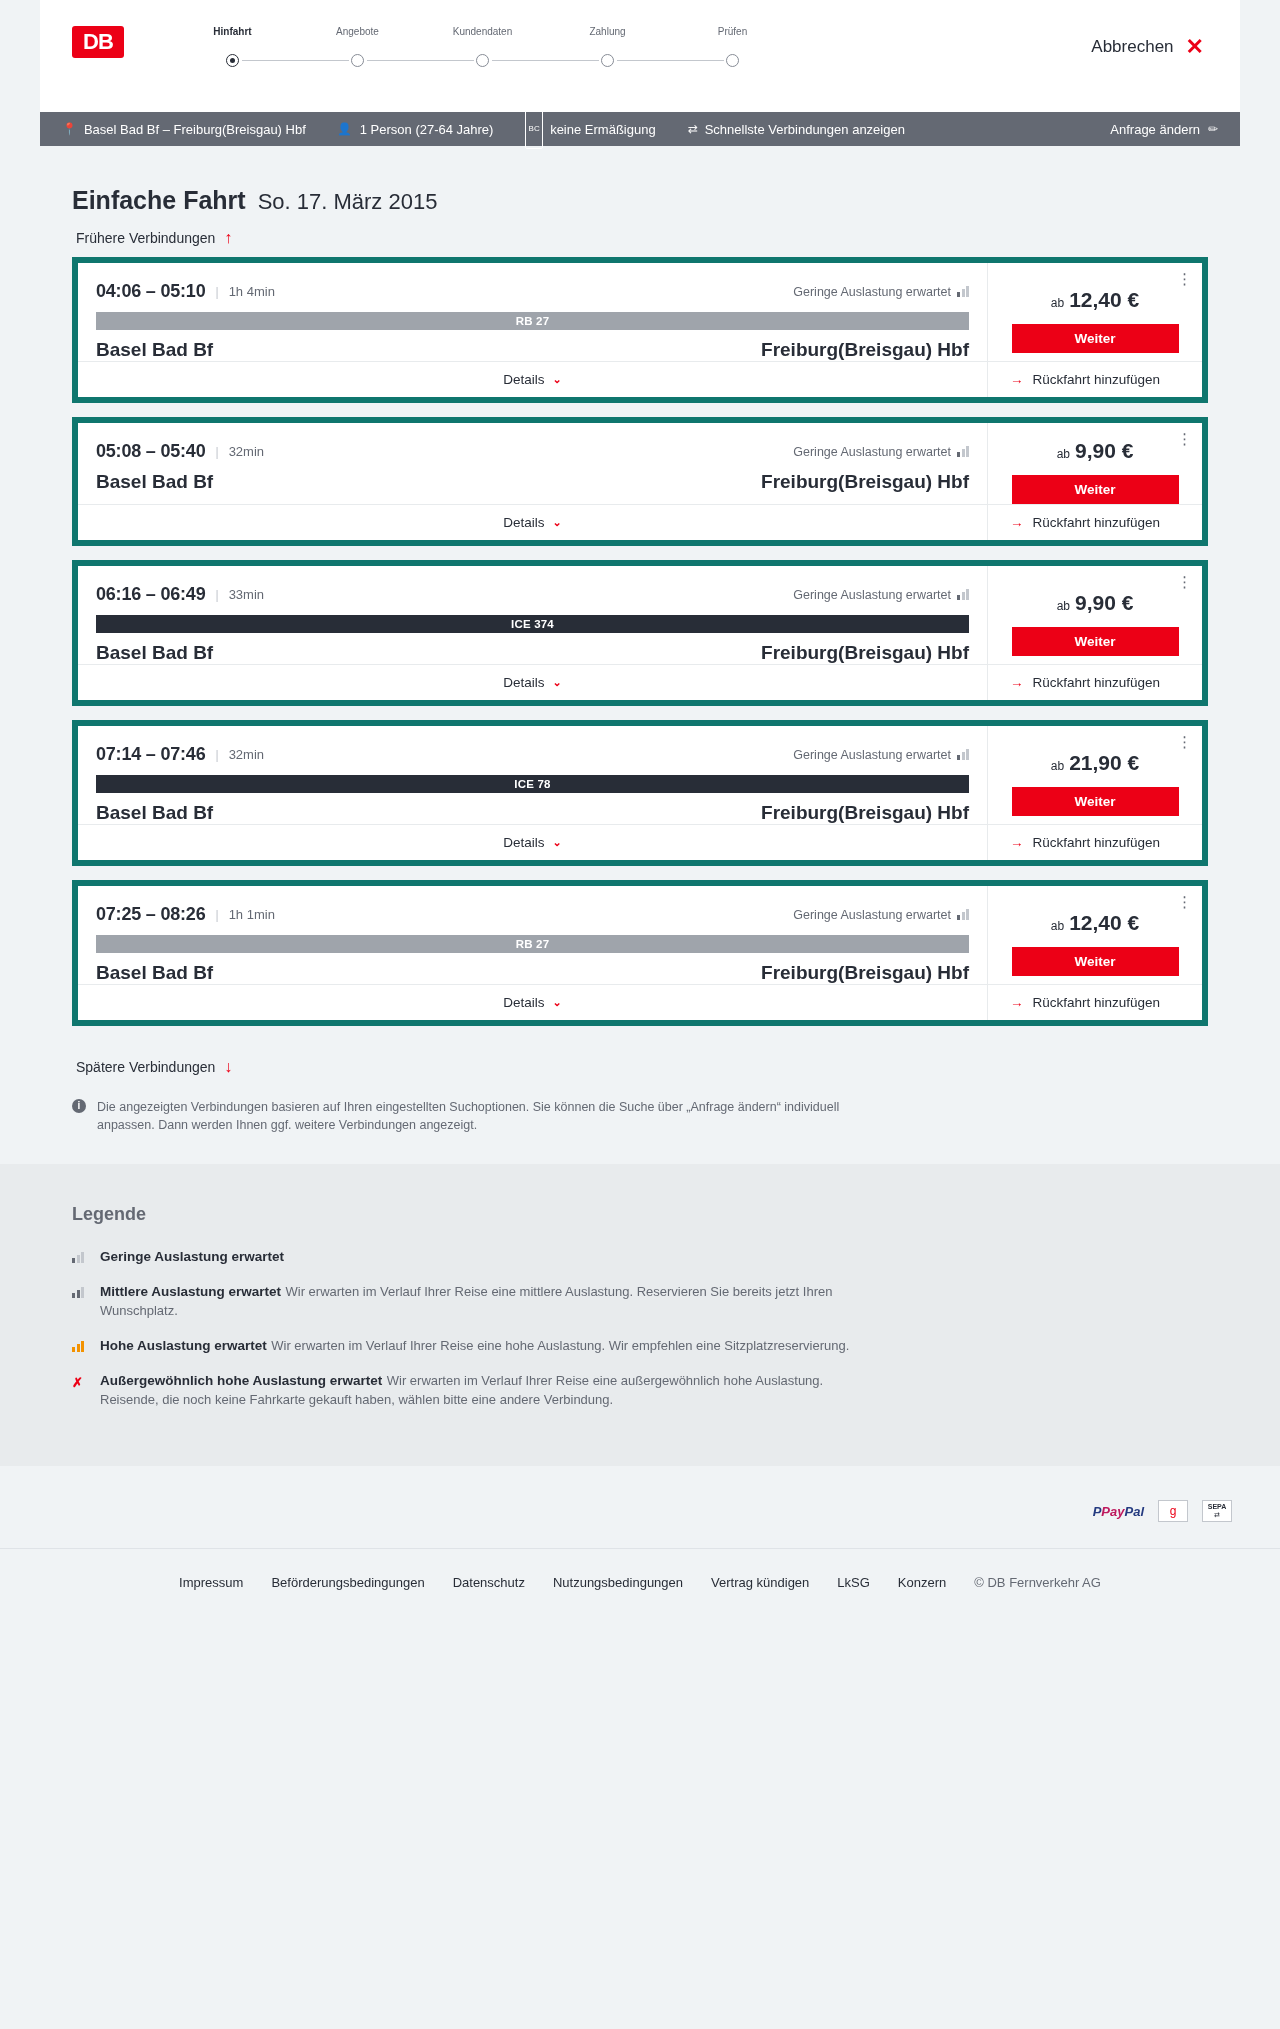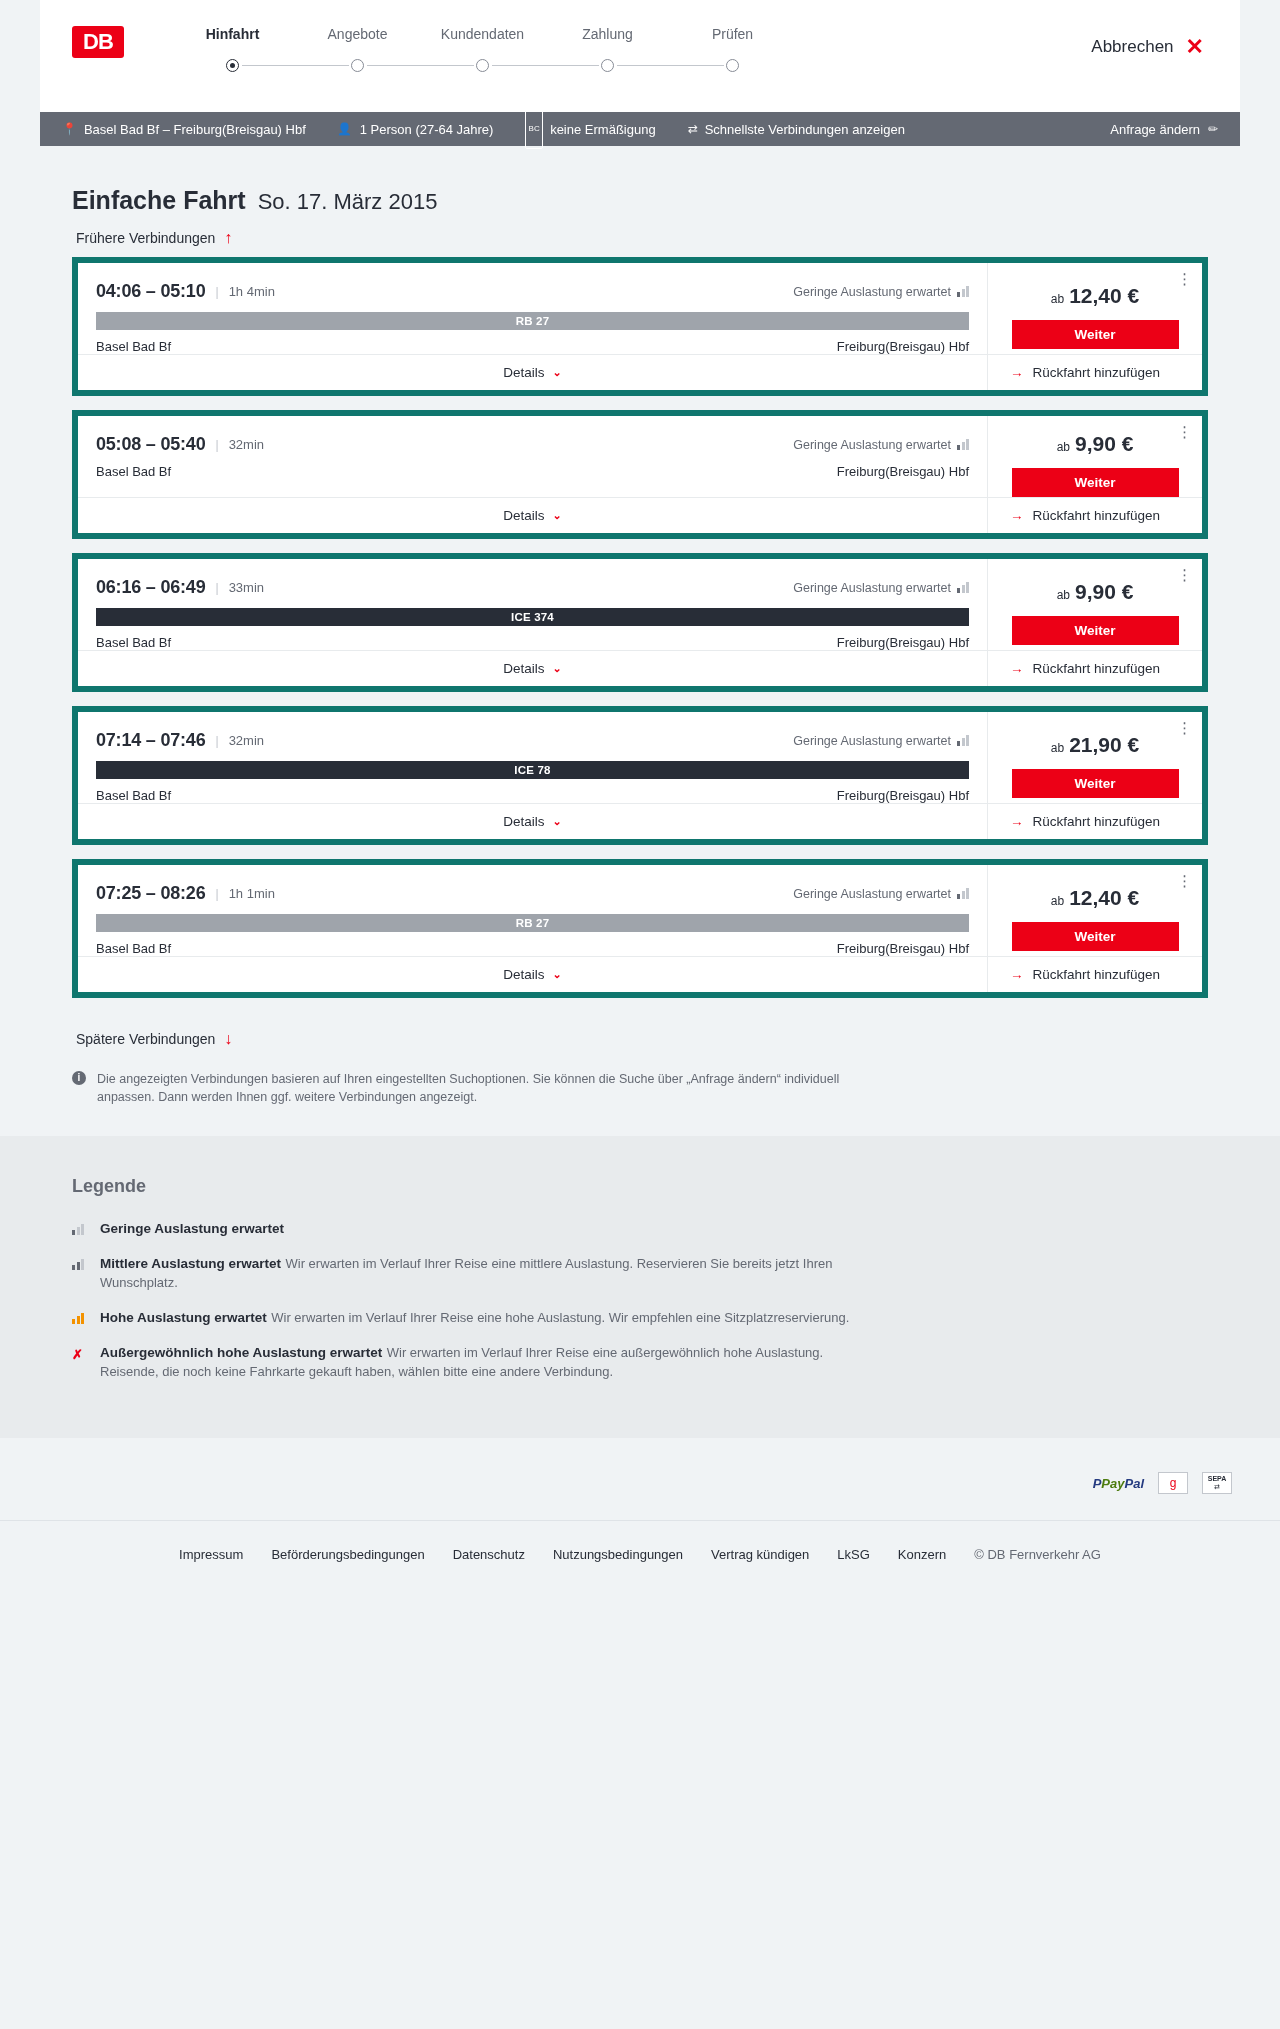--- a/index.html
+++ b/index.html
@@ -36,21 +36,21 @@
   .steps {
     display:flex;
     margin-left:46px;
     margin-top:26px;
     position:relative;
   }
   .step {
     width:125px;
     text-align:center;
     position:relative;
-    font-size:14px;
+    font-size:10px;
     color:#646973;
   }
   .step.active { color:#282d37; font-weight:bold; }
   .step .lbl { display:block; }
   .step .dot-wrap {
     height:26px;
     margin-top:10px;
     display:flex; align-items:center; justify-content:center;
     position:relative;
   }
@@ -218,23 +218,24 @@
     align-items:center;
     justify-content:center;
     letter-spacing:.2px;
   }
   .train-bar.ice { background:#282d37; }
   .train-bar.rb { background:#9fa4ab; }
 
   .stations {
     display:flex;
     justify-content:space-between;
-    font-size:13px;
+    font-size:19px;
     margin-top:9px;
     color:#282d37;
+    font-weight:bold;
   }
   .details-row {
     margin-top:auto;
     border-top:1px solid #e8ebed;
     height:36px;
     display:flex;
     align-items:center;
     justify-content:center;
     gap:8px;
     font-size:13.5px;
@@ -365,21 +366,21 @@
     padding-right:8px;
   }
   .pay-box {
     height:22px;
     display:flex;
     align-items:center;
     justify-content:center;
     font-size:11px;
   }
   .paypal { color:#253b80; font-weight:bold; font-style:italic; font-size:13px;}
-  .paypal .pp2 { color:#4d7c0f; }
+  .paypal .pp2 { color:#be185d; }
   .giro {
     width:30px;height:22px;border:1px solid #c3c7cd;background:#fff;
     display:flex;align-items:center;justify-content:center;color:#ec0016;font-size:12px;
   }
   .sepa {
     width:30px;height:22px;border:1px solid #c3c7cd;background:#fff;
     display:flex;align-items:center;justify-content:center;font-size:7px;color:#282d37;
     flex-direction:column; line-height:1.1;
   }
 

